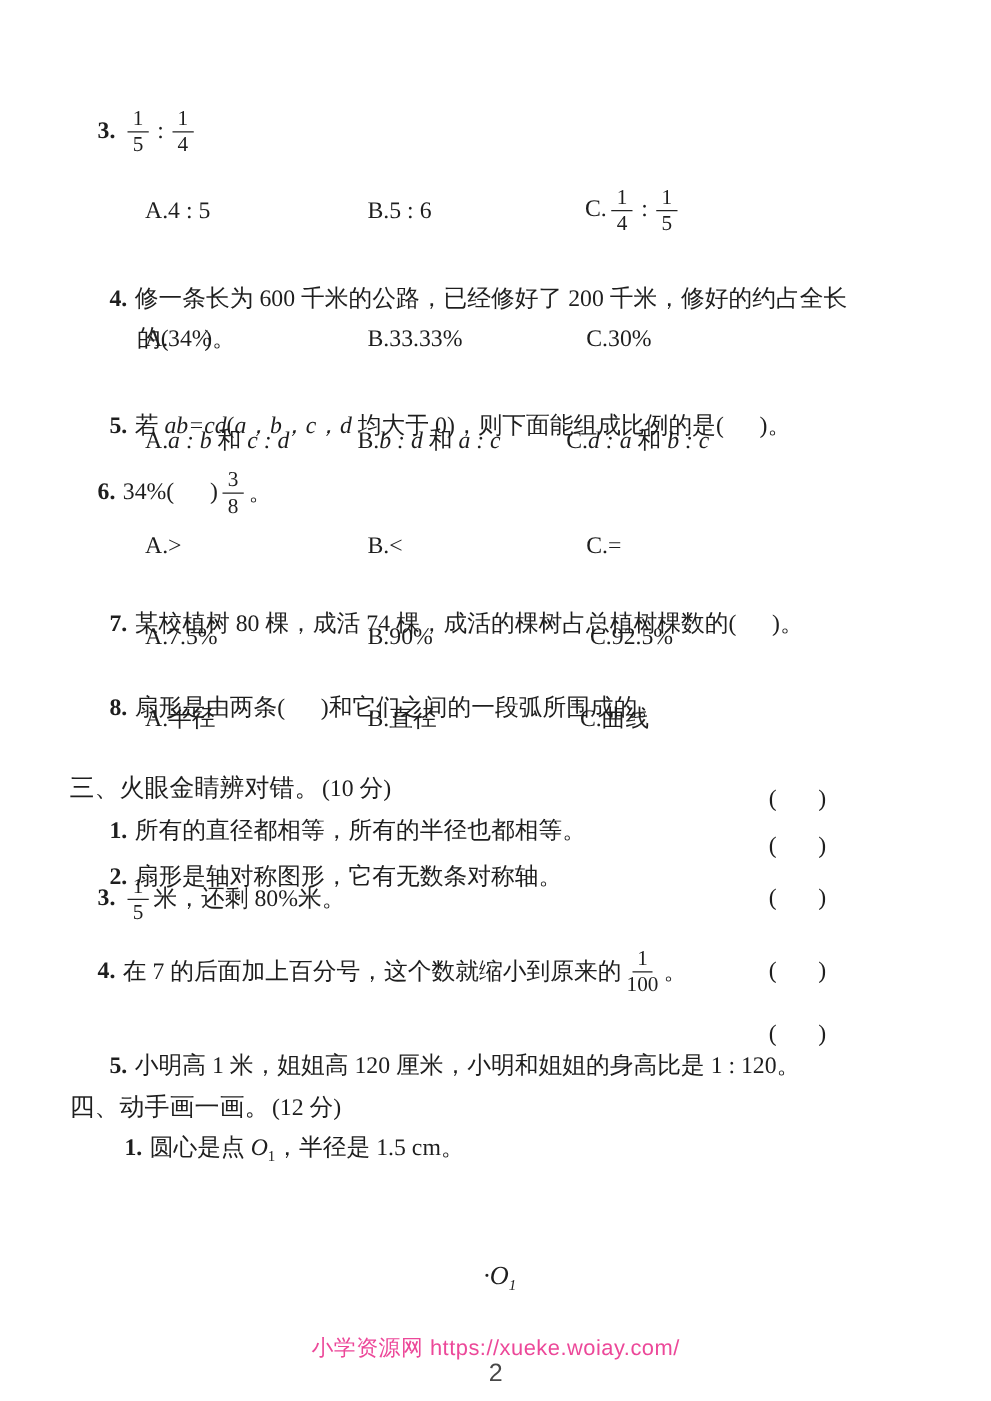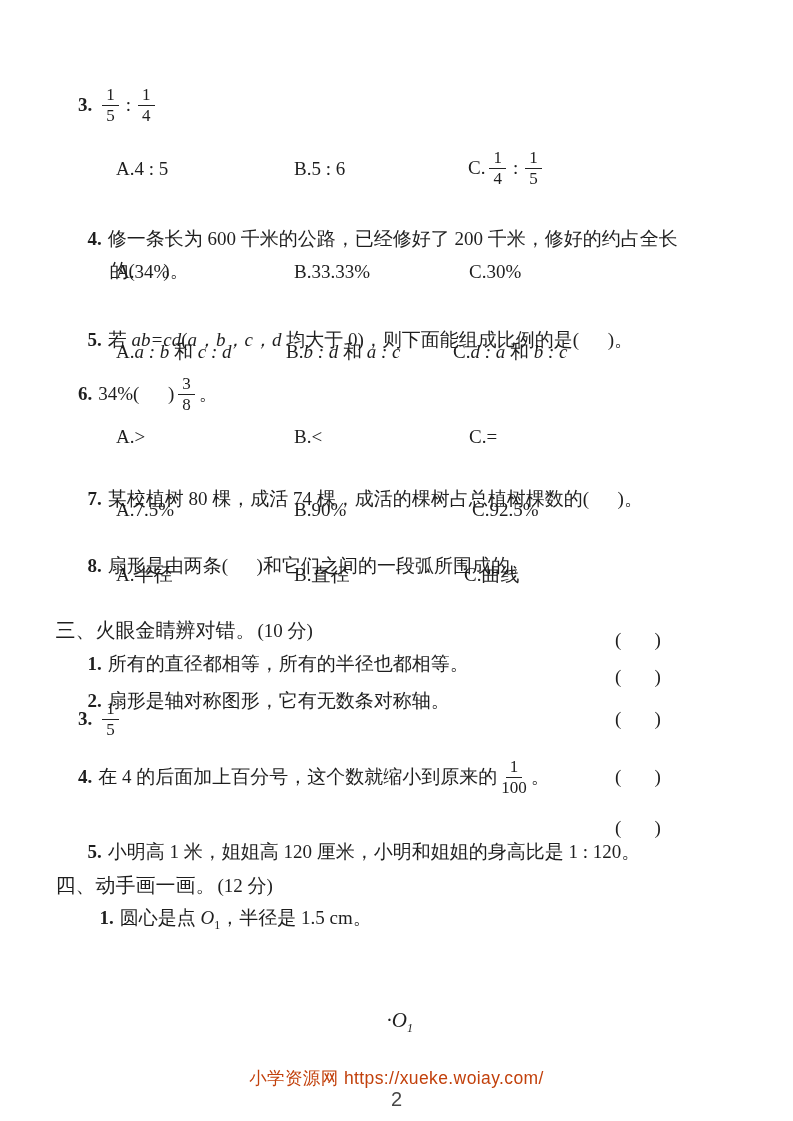--- a/index.html
+++ b/index.html
@@ -23,21 +23,21 @@
   .sec-title{font-family:"Liberation Sans","DejaVu Sans",sans-serif;font-weight:normal;font-size:20px}
   .score{font-family:"Liberation Serif","DejaVu Serif",serif;font-weight:normal;font-size:19px;padding-left:2px}
   .tfrow{position:absolute;left:78px;right:0;white-space:pre}
   .tfparen{position:absolute;left:537px;top:0;white-space:pre}
   .vcrow{display:flex;align-items:center}
   .vcrow .tfparen{top:50%;transform:translateY(-50%)}
   sub{font-size:12px;line-height:1}
   .pt{font-size:21px;font-style:italic}
   .footer{position:absolute;left:0;width:100%;text-align:center;
           font-family:"Liberation Sans","DejaVu Sans",sans-serif;
-          font-size:17.5px;color:#c2410c;letter-spacing:.4px}
+          font-size:17.5px;color:#ec4899;letter-spacing:.4px}
   .pagenum{position:absolute;left:0;width:100%;text-align:center;
            font-family:"Liberation Sans","DejaVu Sans",sans-serif;
            font-size:20px;color:#474747}
 </style>
 </head>
 <body>
 
 <div class="abs vc" style="top:83px;left:78px;height:44px">
   <b class="qn">3.</b><span class="frac"><span class="fn">1</span><span class="fd">5</span></span><span class="rc">:</span><span class="frac"><span class="fn">1</span><span class="fd">4</span></span>
 </div>
@@ -103,26 +103,26 @@
   <b class="qn">1.</b><span>所有的直径都相等，所有的半径也都相等。</span>
   <span class="tfparen">(       )</span>
 </div>
 
 <div class="tfrow" style="top:666px">
   <b class="qn">2.</b><span>扇形是轴对称图形，它有无数条对称轴。</span>
   <span class="tfparen">(       )</span>
 </div>
 
 <div class="tfrow vcrow" style="top:698px;height:42px">
-  <b class="qn">3.</b><span class="frac"><span class="fn">1</span><span class="fd">5</span></span>
+  <b class="qn">3.</b><span class="frac"><span class="fn">1</span><span class="fd">5</span></span><span>米，还剩 80%米。</span>
   <span class="tfparen">(       )</span>
 </div>
 
 <div class="tfrow vcrow" style="top:756px;height:42px">
-  <b class="qn">4.</b><span>在 4 的后面加上百分号，这个数就缩小到原来的</span><span class="frac"><span class="fn">1</span><span class="fd">100</span></span><span>。</span>
+  <b class="qn">4.</b><span>在 7 的后面加上百分号，这个数就缩小到原来的</span><span class="frac"><span class="fn">1</span><span class="fd">100</span></span><span>。</span>
   <span class="tfparen">(       )</span>
 </div>
 
 <div class="tfrow" style="top:817px">
   <b class="qn">5.</b><span>小明高 1 米，姐姐高 120 厘米，小明和姐姐的身高比是 1 : 120。</span>
   <span class="tfparen">(       )</span>
 </div>
 
 <div class="abs" style="top:850px;left:46px">
   <span class="sec-title">四、动手画一画。</span><span class="score">(12 分)</span>

